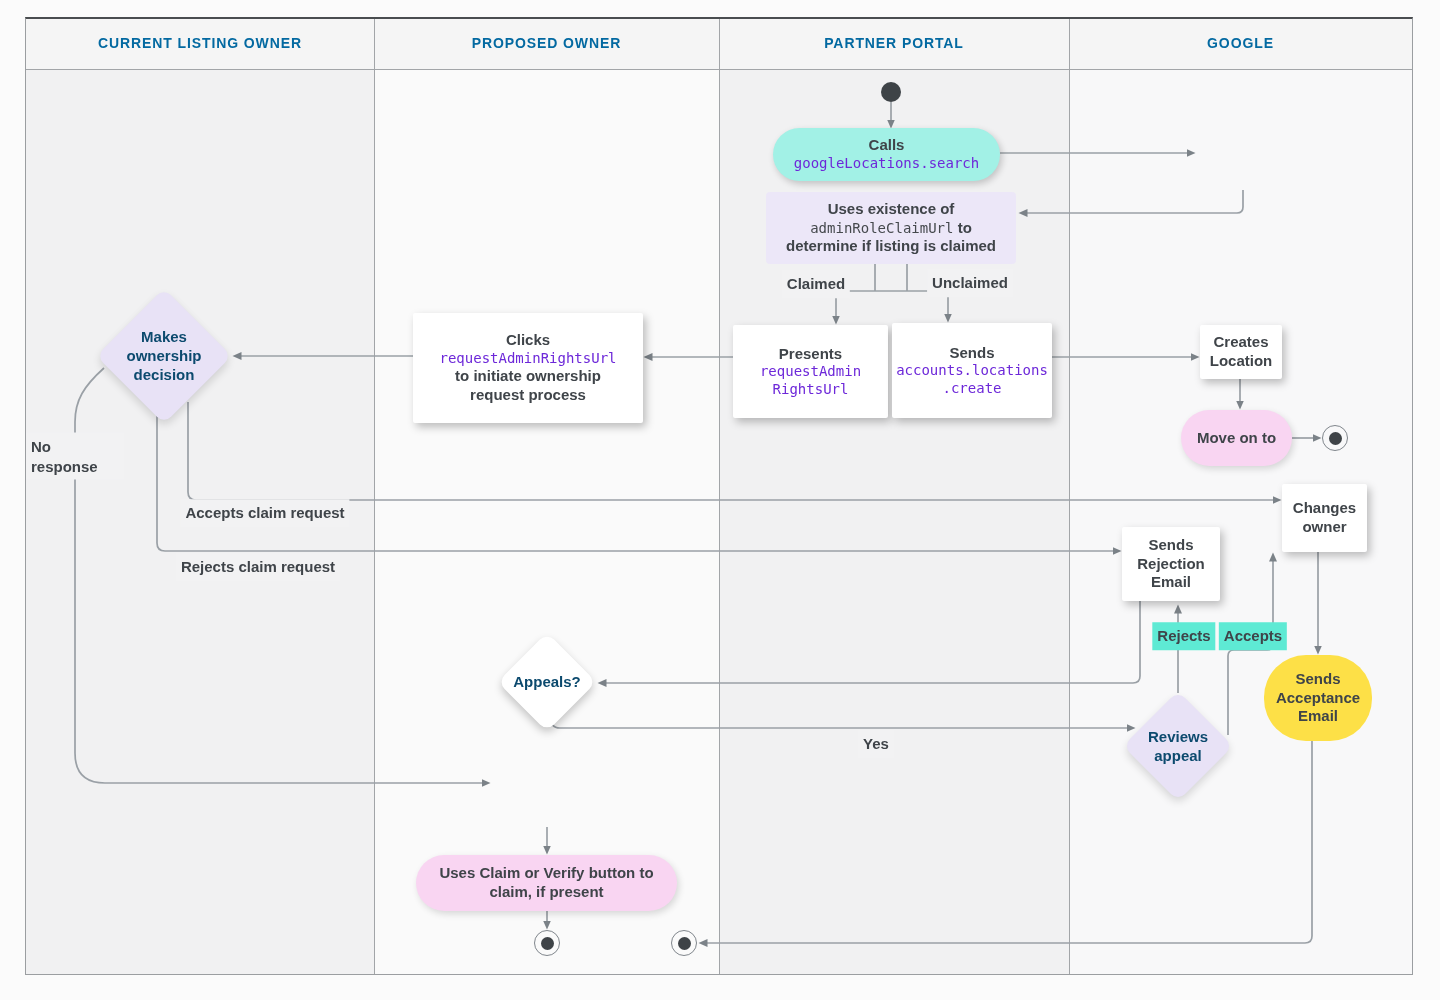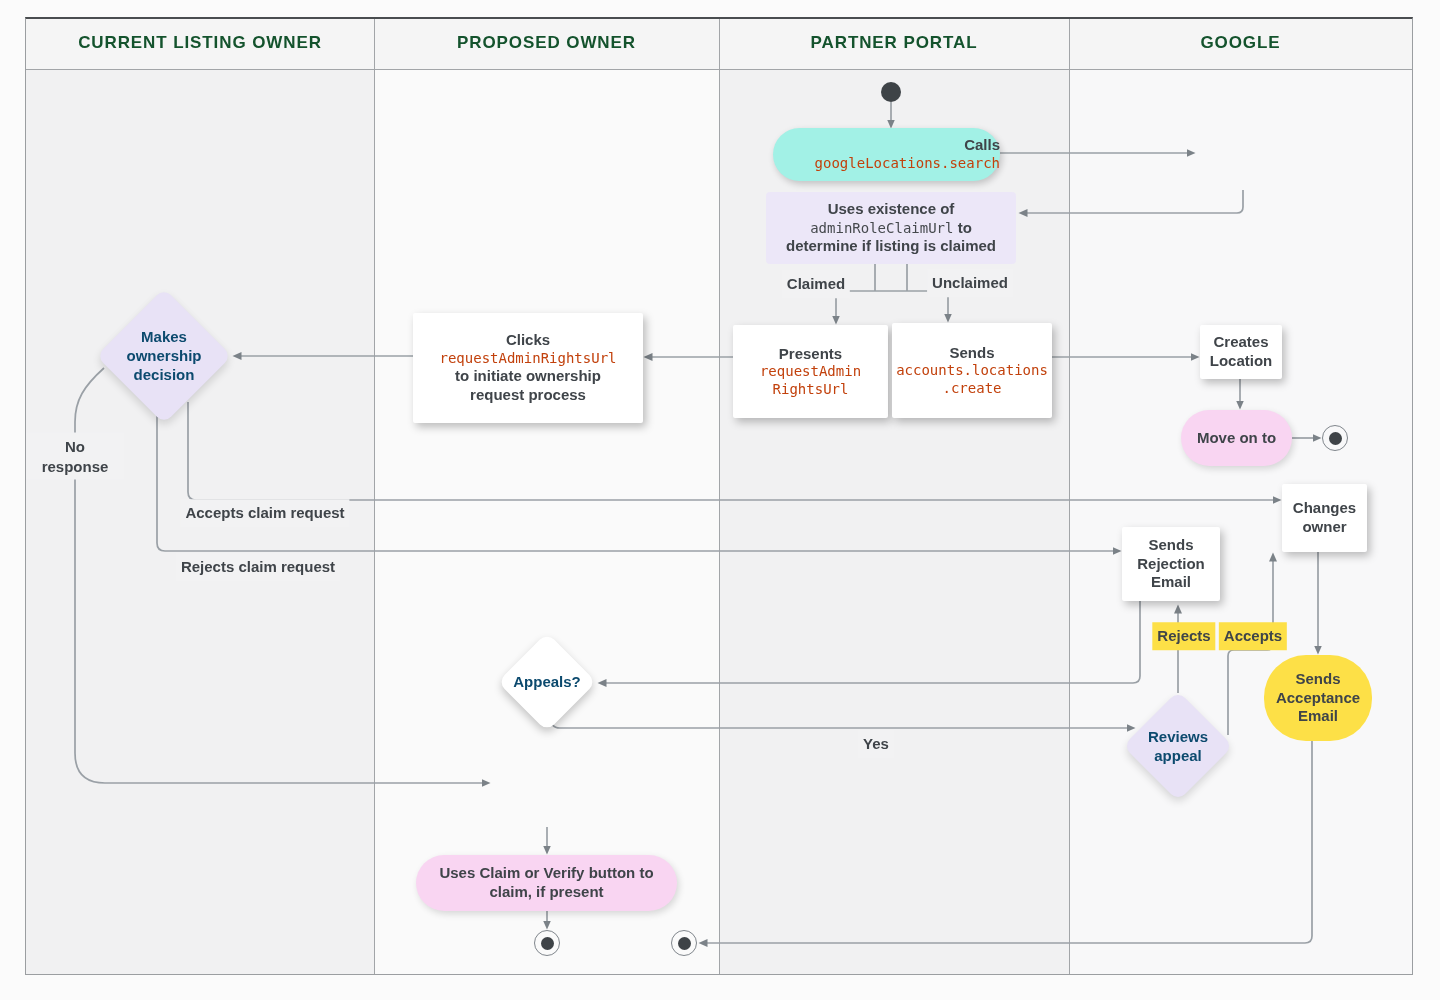--- a/index.html
+++ b/index.html
@@ -7,50 +7,50 @@
   
   #frame{position:absolute;left:25px;top:17px;width:1388px;height:958px;border:1px solid #9b9ea1;border-top:2px solid #4a4d50;box-sizing:border-box;}
   .lane{position:absolute;top:0;bottom:0;}
   .lane1{left:0;width:348px;background:#f1f1f2;}
   .lane2{left:348px;width:345px;background:#fafafa;}
   .lane3{left:693px;width:350px;background:#f1f1f2;}
   .lane4{left:1043px;width:343px;background:#f8f8f9;}
   .lane-sep{position:absolute;top:0;bottom:0;width:1px;background:#a2a5a8;}
   .hdr-row{position:absolute;left:0;right:0;top:0;height:51px;background:#f5f5f5;border-bottom:1px solid #a2a5a8;box-sizing:border-box;}
   .hdr{position:absolute;top:0;height:47px;display:flex;align-items:center;justify-content:center;
-       font-size:17px;font-weight:bold;letter-spacing:.9px;color:#14532d;}
+       font-size:14px;font-weight:bold;letter-spacing:.9px;color:#0369a1;}
   
   svg#edges{position:absolute;left:0;top:0;z-index:2;pointer-events:none;}
   .edge{fill:none;stroke:#9aa0a6;stroke-width:1.7;}
   
   .node{position:absolute;z-index:3;display:flex;flex-direction:column;align-items:center;justify-content:center;
         text-align:center;font-size:15px;font-weight:bold;color:#3f4449;line-height:1.25;box-sizing:border-box;}
   .white-box{background:#ffffff;border-radius:2px;box-shadow:3px 4px 8px rgba(0,0,0,.25);}
   .teal-pill{background:#a2f1e6;border-radius:27px;box-shadow:2px 3px 7px rgba(0,0,0,.20);}
   .lav-rect{background:#ece7f8;border-radius:4px;}
   .pink-pill{background:#f9d5f2;border-radius:28px;box-shadow:2px 3px 7px rgba(0,0,0,.14);}
   .pink-blob{background:#fde047;border-radius:42px;}
-  .mono{font-family:"DejaVu Sans Mono",monospace;font-weight:400;font-size:14px;color:#c2410c;white-space:nowrap;}
+  .mono{font-family:"DejaVu Sans Mono",monospace;font-weight:400;font-size:14px;color:#6d28d9;white-space:nowrap;}
   .inline-mono{font-family:"DejaVu Sans Mono",monospace;font-weight:400;font-size:14px;color:#45494d;}
   
   .diamond{position:absolute;z-index:3;}
   .diamond-shape{position:absolute;left:0;top:0;width:100%;height:100%;transform:rotate(45deg);border-radius:10px;}
   .d-lav{background:#e8e2f6;box-shadow:3px 3px 8px rgba(0,0,0,.14);}
   .d-white{background:#ffffff;box-shadow:3px 3px 8px rgba(0,0,0,.22);}
   .diamond-label{position:absolute;left:50%;top:50%;transform:translate(-50%,-50%);width:130px;
                  text-align:center;font-size:15px;font-weight:bold;color:#0c4a6e;line-height:1.27;}
   
   .start-dot{position:absolute;z-index:3;width:20px;height:20px;border-radius:50%;background:#3e4347;}
   .end-node{position:absolute;z-index:3;width:26px;height:26px;border-radius:50%;border:1.5px solid #80868c;
             box-sizing:border-box;display:flex;align-items:center;justify-content:center;background:transparent;}
   .end-node .dot{width:13px;height:13px;border-radius:50%;background:#3e4347;}
   
   .edge-label{position:absolute;z-index:4;transform:translate(-50%,-50%);font-size:15px;font-weight:bold;
-              color:#3f4449;text-align:center;background:#f2f2f3;padding:4px 5px;line-height:1.3;white-space:nowrap;}
-  .edge-label.l4{background:#fde047;}
+              color:#3f4449;background:#f2f2f3;padding:4px 5px;line-height:1.3;white-space:nowrap;}
+  .edge-label.l4{background:#5eead4;}
   .edge-label.wrap{white-space:normal;width:88px;}
 </style>
 </head>
 <body>
 
 <div id="stage">
 
   <div id="frame">
     <div class="lane lane1"></div>
     <div class="lane lane2"></div>
@@ -93,21 +93,21 @@
     <path class="edge" d="M1228,735 V656 Q1228,650 1234,650 H1267 Q1273,650 1273,644 V561" marker-end="url(#arr)"></path>
     <path class="edge" d="M1140,601 V676 Q1140,683 1133,683 H606" marker-end="url(#arr)"></path>
     <path class="edge" d="M550,715 Q550,728 560,728 H1127" marker-end="url(#arr)"></path>
     <path class="edge" d="M1312,741 V936 Q1312,943 1305,943 H707" marker-end="url(#arr)"></path>
     <path class="edge" d="M547,827 V846" marker-end="url(#arr)"></path>
     <path class="edge" d="M547,911 V921" marker-end="url(#arr)"></path>
   </svg>
 
   <div class="start-dot" style="left:881px;top:82px;"></div>
 
-  <div class="node teal-pill" style="left:773px;top:128px;width:227px;height:53px;align-items:flex-end;">
+  <div class="node teal-pill" style="left:773px;top:128px;width:227px;height:53px;">
     <span>Calls</span>
     <span class="mono">googleLocations.search</span>
   </div>
 
 
   <div class="node white-box" style="left:733px;top:325px;width:155px;height:93px;">
     <span>Presents</span>
     <span class="mono">requestAdmin</span>
     <span class="mono">RightsUrl</span>
   </div>

